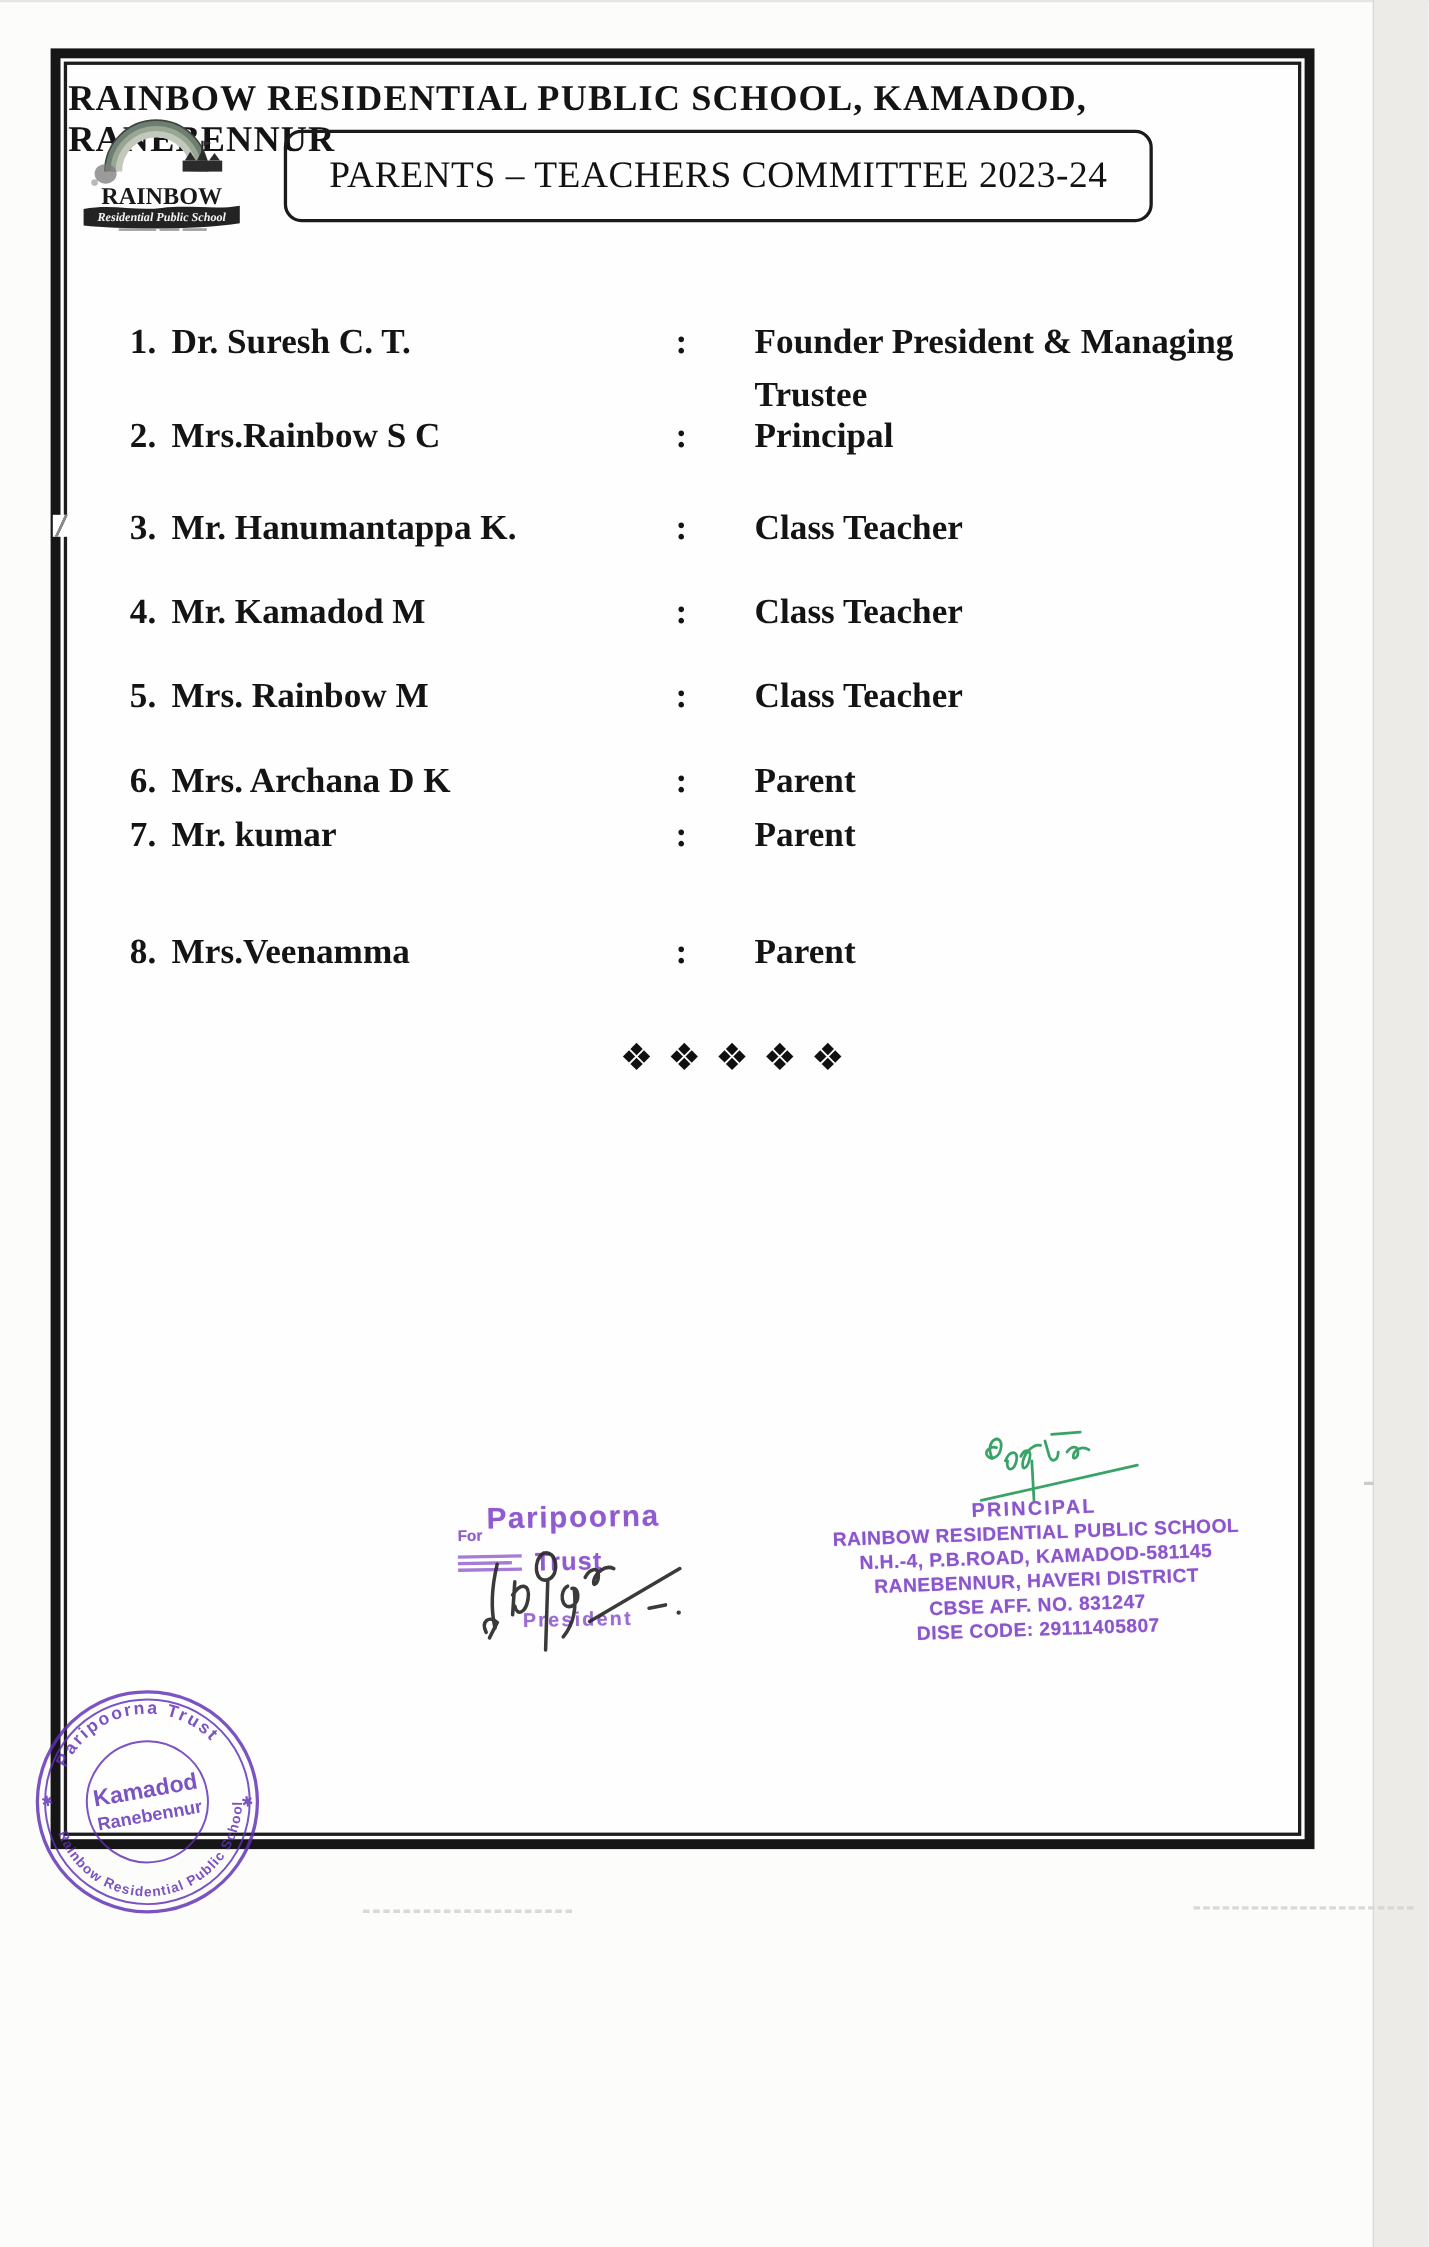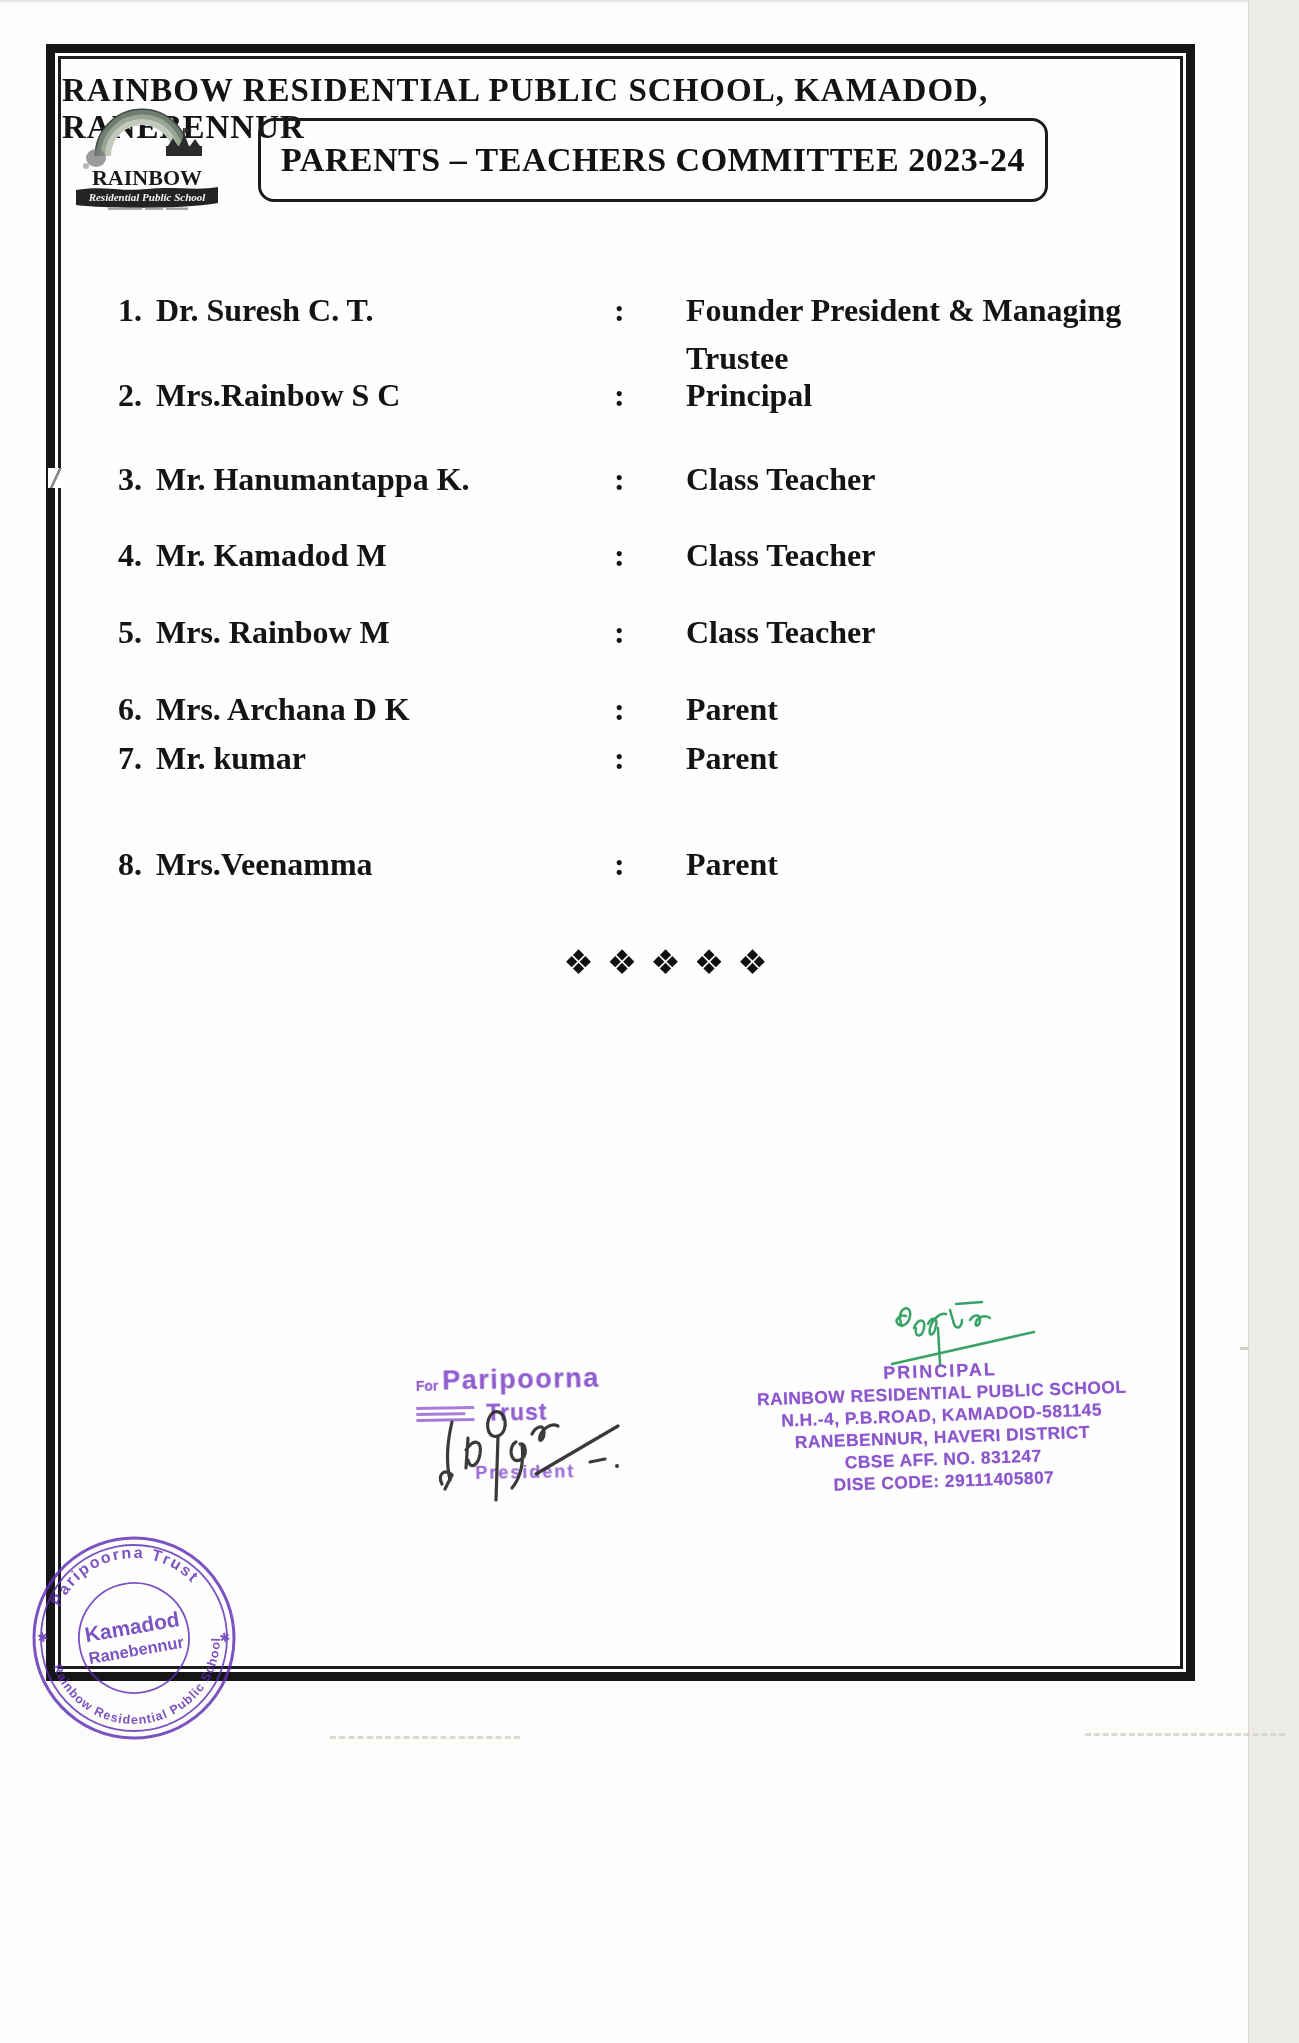--- a/index.html
+++ b/index.html
@@ -13,36 +13,36 @@
          border:9px solid #161616;box-sizing:border-box;background:#fefefe;}
   .frame-inner{position:absolute;inset:3px;border:3px solid #1d1d1d;}
   .border-notch{position:absolute;left:48px;top:468px;width:15px;height:20px;background:#fff;
          background-image:linear-gradient(115deg,transparent 44%,#8a8a8a 46%,#8a8a8a 56%,transparent 58%);}
   
   .school-name{position:absolute;left:62px;top:72px;width:1126px;text-align:left;
          font-weight:bold;font-size:33px;letter-spacing:1px;color:#141414;}
   .title-box{position:absolute;left:258px;top:118px;width:790px;height:84px;
          border:3px solid #1b1b1b;border-radius:16px;box-sizing:border-box;
          display:flex;align-items:center;justify-content:center;}
-  .title-box span{font-weight:bold;font-size:34px;letter-spacing:.5px;color:#121212;}
+  .title-box span{font-weight:normal;font-size:34px;letter-spacing:.5px;color:#121212;}
   .logo{position:absolute;left:72px;top:86px;width:150px;height:128px;}
   
   .member-row{position:absolute;left:118px;width:1062px;font-weight:bold;font-size:32px;
          line-height:48px;color:#141414;margin-top:28px;}
   .member-row .num{display:inline-block;width:38px;}
   .member-row .colon{position:absolute;left:496px;top:0;}
   .member-row .role{position:absolute;left:568px;top:0;width:478px;}
   .diamonds{position:absolute;left:552px;top:942px;width:240px;text-align:center;
          font-family:"DejaVu Sans",sans-serif;font-size:34px;letter-spacing:13px;color:#101010;}
   
   .trust-stamp{position:absolute;left:416px;top:1364px;width:230px;color:#7c3fc6;
          font-family:"Liberation Sans",sans-serif;font-weight:bold;opacity:.85;
          transform:rotate(-1deg);text-shadow:0 0 1px rgba(124,63,198,.45);}
   .trust-row1{display:flex;align-items:flex-start;}
-  .trust-for{font-size:14px;margin-top:12px;}
+  .trust-for{font-size:14px;margin-top:22px;}
   .trust-name{font-size:27px;letter-spacing:1.5px;margin-left:4px;}
   .trust-row2{display:flex;align-items:center;margin-top:4px;}
   .stamp-bars{width:58px;}
   .stamp-bars div{height:3px;background:#7c3fc6;margin:3px 0;opacity:.8;}
   .stamp-bars div:nth-child(2){width:85%;}
   .trust-word{font-size:23px;letter-spacing:1px;margin-left:12px;}
   .trust-president{position:absolute;left:58px;top:98px;font-size:18px;letter-spacing:2px;opacity:.9;}
   
   .principal-stamp{position:absolute;left:758px;top:1360px;width:368px;text-align:center;
          font-family:"Liberation Sans",sans-serif;font-weight:bold;color:#7c3fc6;

